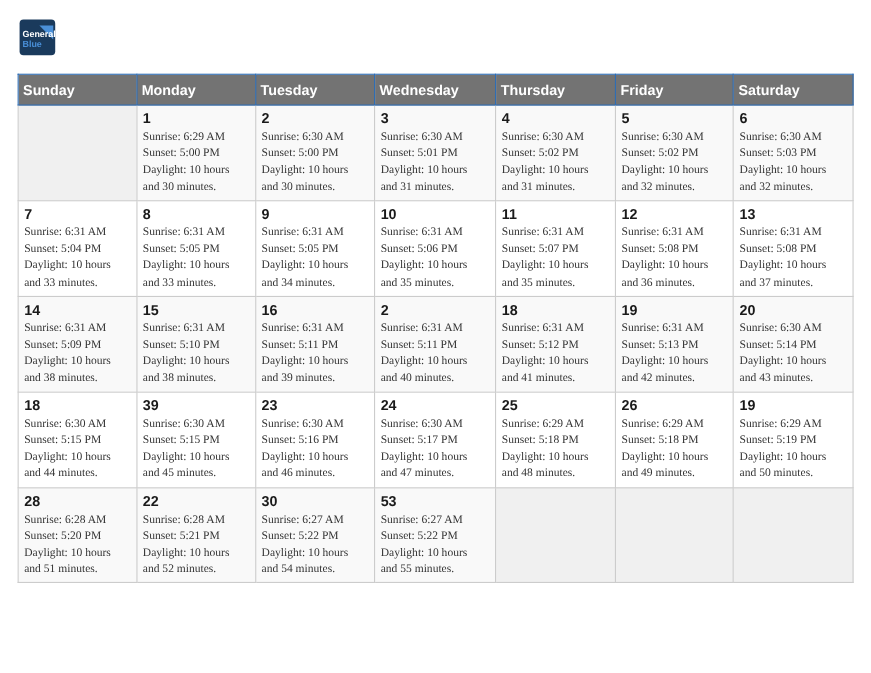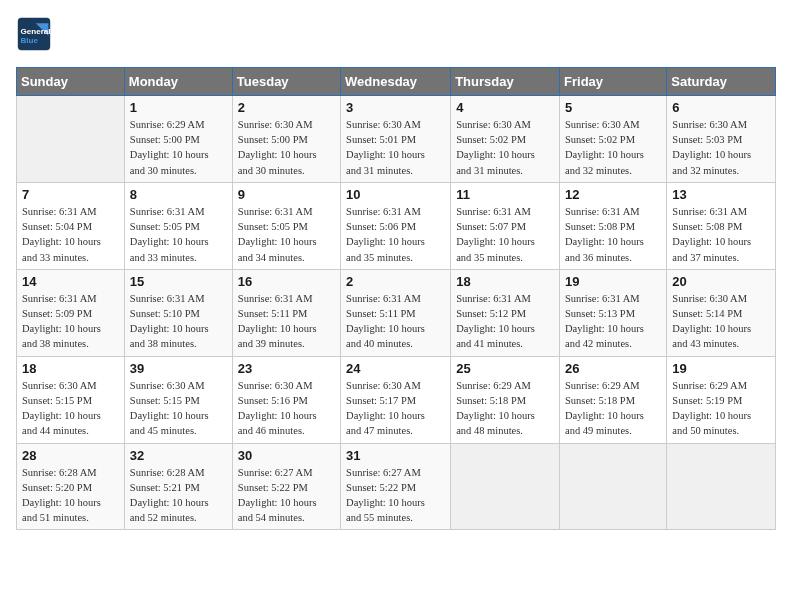--- a/index.html
+++ b/index.html
@@ -312,35 +312,35 @@
       </tr>
       <tr>
         <td>
           <span class="day-num">28</span>
           <div class="day-info" style="white-space: pre-line;">Sunrise: 6:28 AM
 Sunset: 5:20 PM
 Daylight: 10 hours
 and 51 minutes.</div>
         </td>
         <td>
-          <span class="day-num">32</span>
+          <span class="day-num">22</span>
           <div class="day-info" style="white-space: pre-line;">Sunrise: 6:28 AM
 Sunset: 5:21 PM
 Daylight: 10 hours
 and 52 minutes.</div>
         </td>
         <td>
           <span class="day-num">30</span>
           <div class="day-info" style="white-space: pre-line;">Sunrise: 6:27 AM
 Sunset: 5:22 PM
 Daylight: 10 hours
 and 54 minutes.</div>
         </td>
         <td>
-          <span class="day-num">31</span>
+          <span class="day-num">53</span>
           <div class="day-info" style="white-space: pre-line;">Sunrise: 6:27 AM
 Sunset: 5:22 PM
 Daylight: 10 hours
 and 55 minutes.</div>
         </td>
         <td class="empty-cell"></td>
         <td class="empty-cell"></td>
         <td class="empty-cell"></td>
       </tr>
     </tbody>

